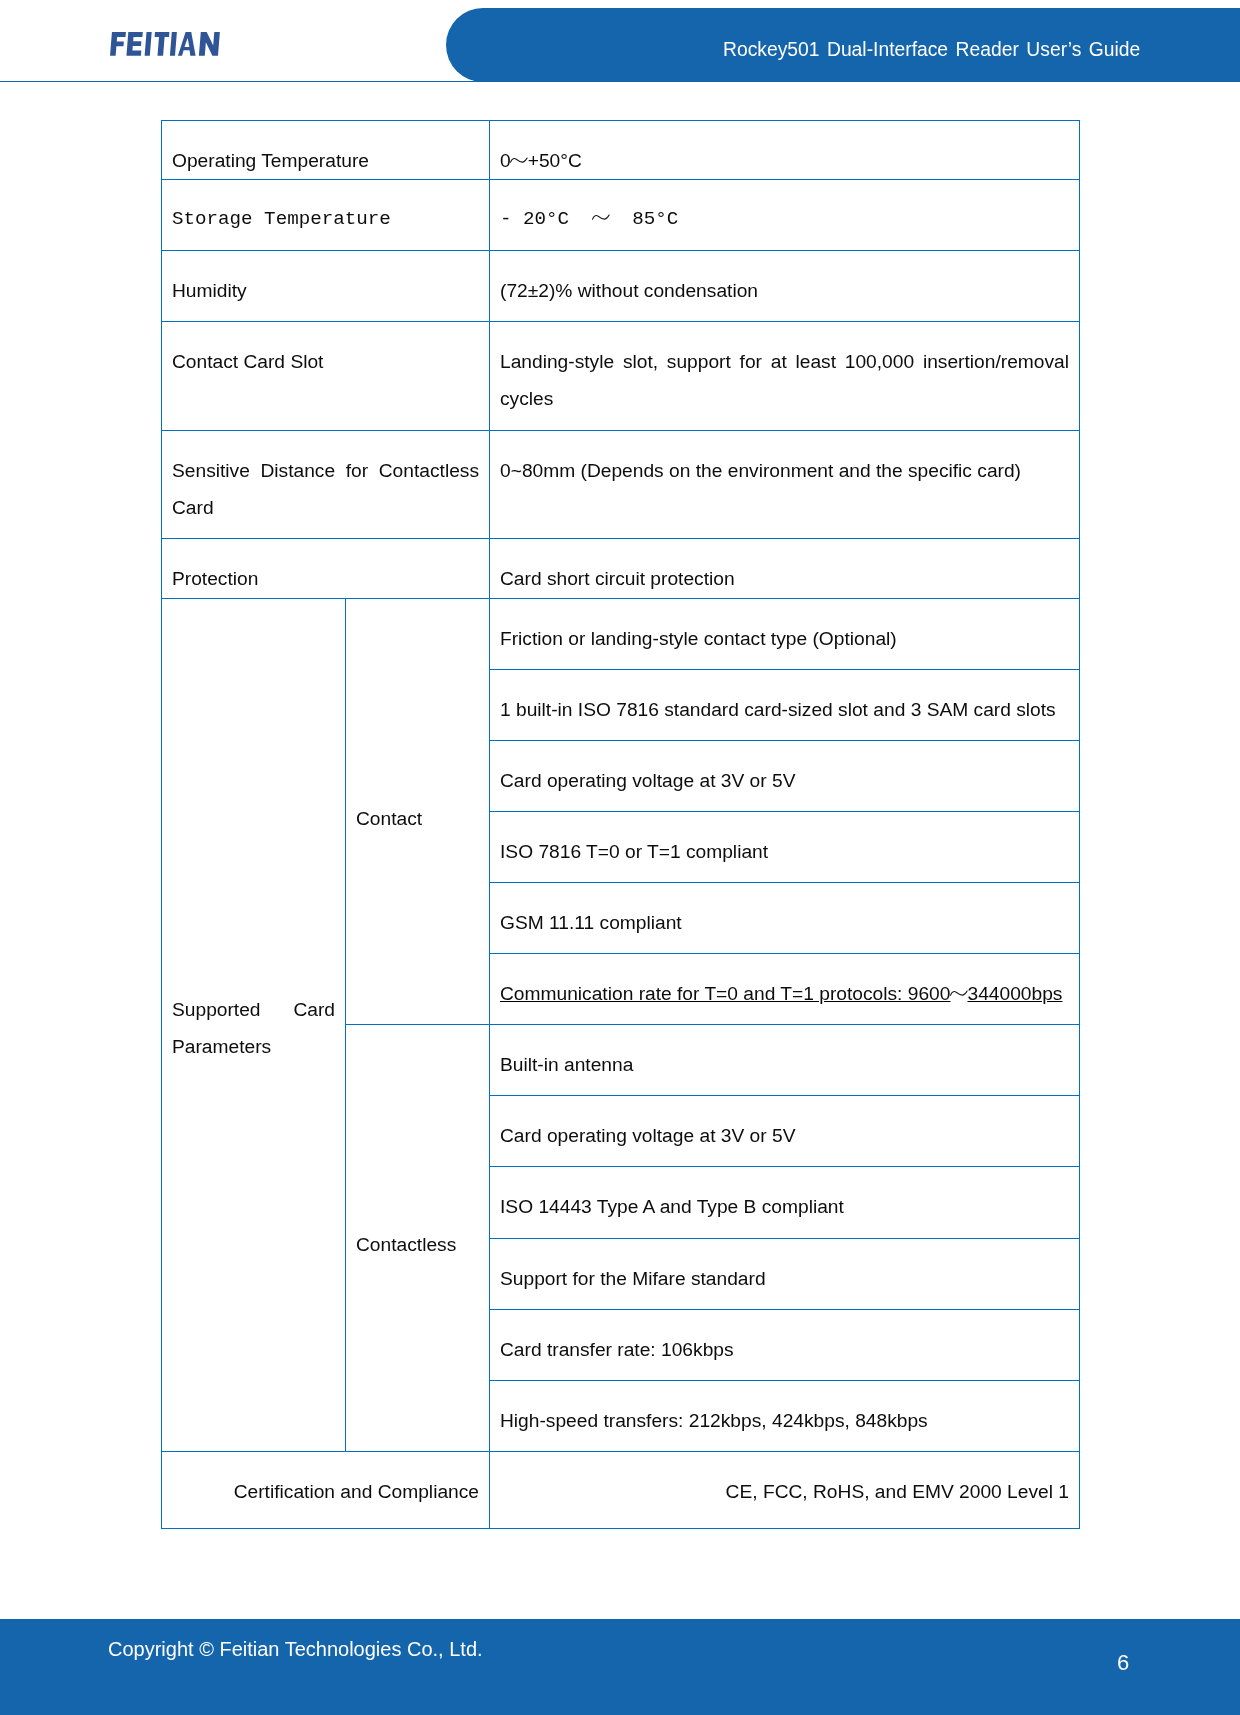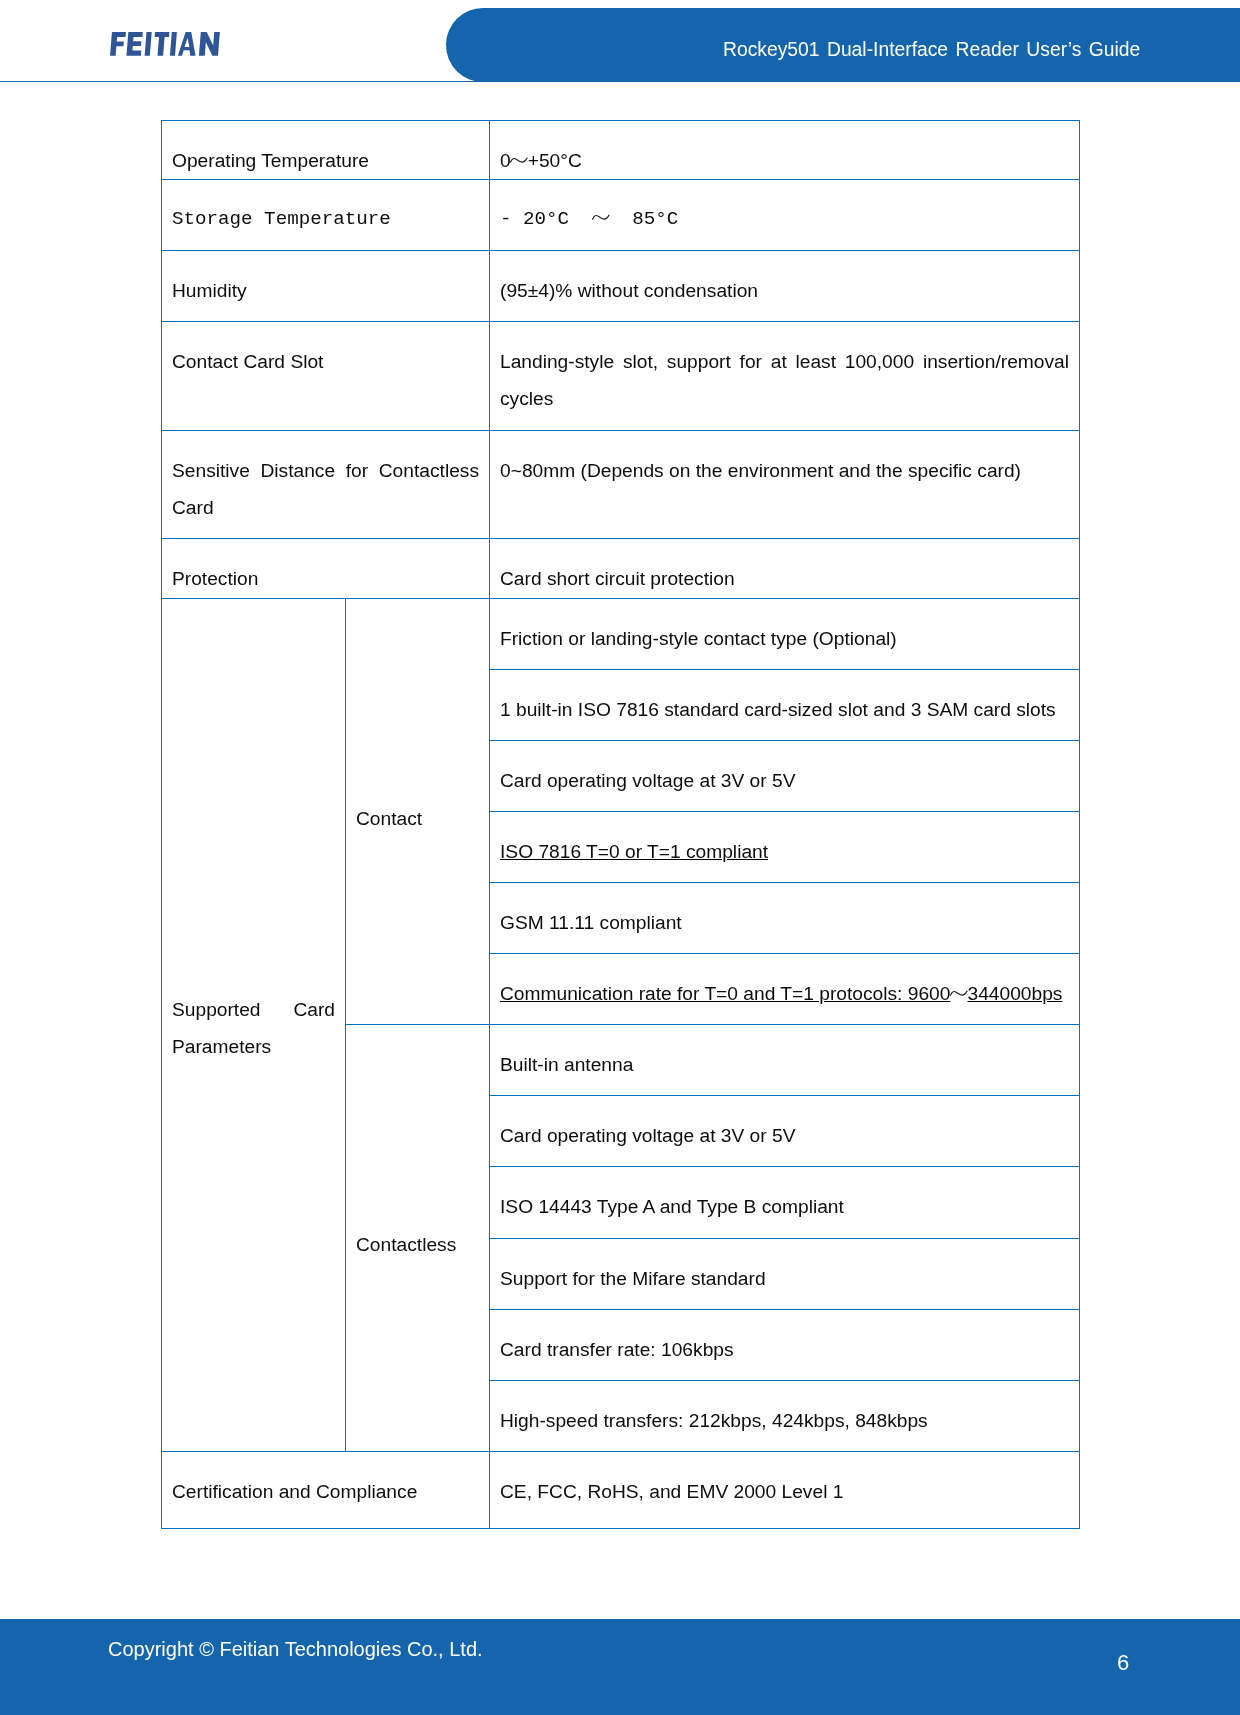--- a/index.html
+++ b/index.html
@@ -89,21 +89,21 @@
             <div class="cw">- 20°C  <span class="wtilde"><svg viewBox="-0.4 0 18.8 6" width="19.6" height="6">
                   <path d="M0.7 5.2 C2.3 1.2 4.4 0.7 6.8 2.5 C9.1 4.2 11.1 5.3 12.9 5.1 C14.5 4.9 15.9 3.8 17.3 1.1" fill="none" stroke="#1a1a1a" stroke-width="1.1" stroke-linecap="round"></path>
                 </svg></span>  85°C</div>
           </td>
         </tr>
         <tr style="height: 71px;">
           <td class="just" colspan="2">
             <div class="cw">Humidity</div>
           </td>
           <td>
-            <div class="cw">(95±4)% without condensation</div>
+            <div class="cw">(72±2)% without condensation</div>
           </td>
         </tr>
         <tr style="height: 109px;">
           <td class="just" colspan="2">
             <div class="cw">Contact Card Slot</div>
           </td>
           <td class="just">
             <div class="cw">Landing-style slot, support for at least 100,000 insertion/removal cycles</div>
           </td>
         </tr>
@@ -137,21 +137,21 @@
         <tr style="height: 71px;">
           <td>
             <div class="cw">1 built-in ISO 7816 standard card-sized slot and 3 SAM card slots</div>
           </td>
         </tr>
         <tr style="height: 71px;">
           <td>
             <div class="cw">Card operating voltage at 3V or 5V</div>
           </td>
         </tr>
-        <tr style="height: 71px; text-decoration: underline;">
+        <tr style="height: 71px;">
           <td>
             <div class="cw">ISO 7816 T=0 or T=1 compliant</div>
           </td>
         </tr>
         <tr style="height: 71px;">
           <td>
             <div class="cw">GSM 11.11 compliant</div>
           </td>
         </tr>
         <tr style="height: 71px; text-decoration: underline;">
@@ -187,21 +187,21 @@
         <tr style="height: 71px;">
           <td>
             <div class="cw">Card transfer rate: 106kbps</div>
           </td>
         </tr>
         <tr style="height: 71px;">
           <td>
             <div class="cw">High-speed transfers: 212kbps, 424kbps, 848kbps</div>
           </td>
         </tr>
-        <tr style="height: 77px;">
+        <tr style="height: 77px; text-align: right;">
           <td colspan="2">
             <div class="cw">Certification and Compliance</div>
           </td>
           <td>
             <div class="cw">CE, FCC, RoHS, and EMV 2000 Level 1</div>
           </td>
         </tr>
       </tbody>
   </table>
 

